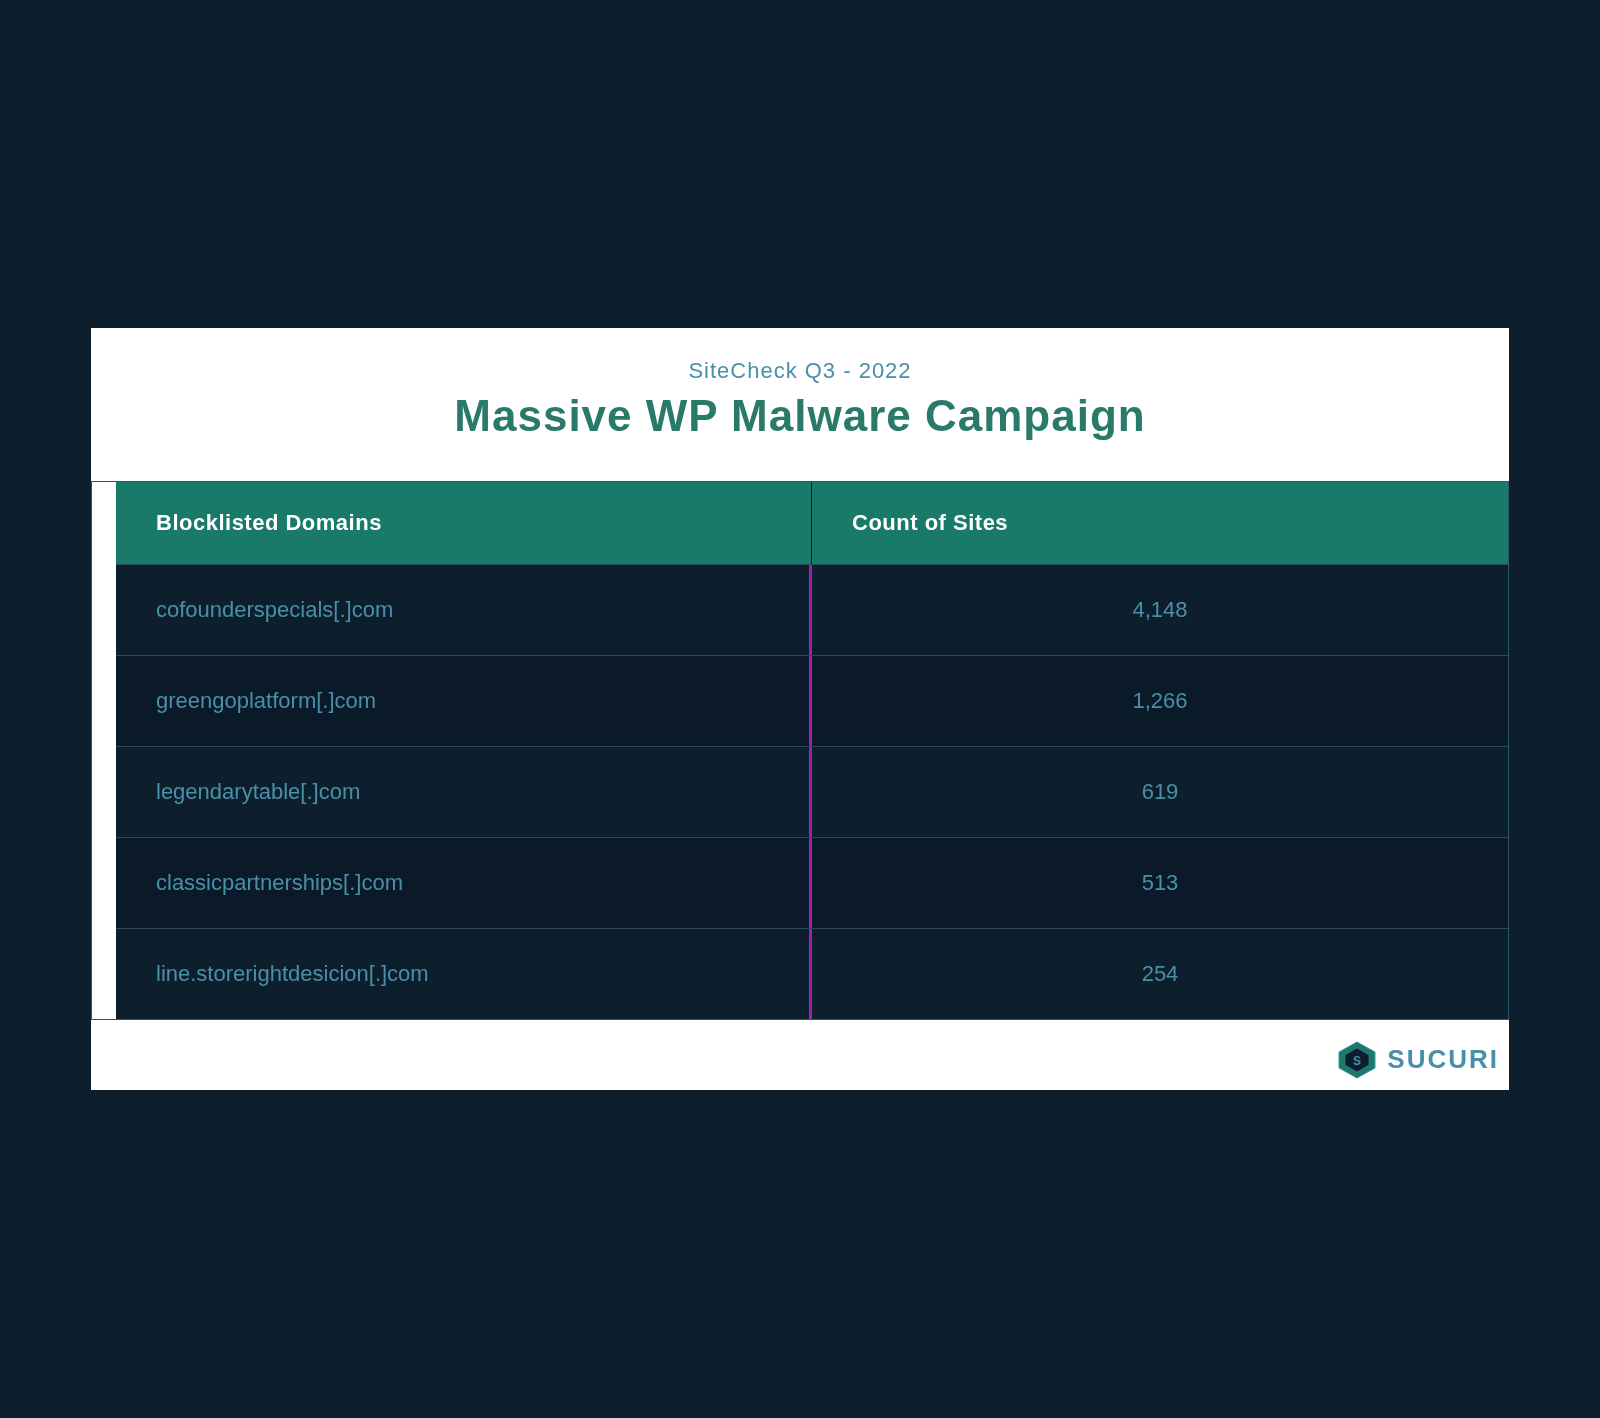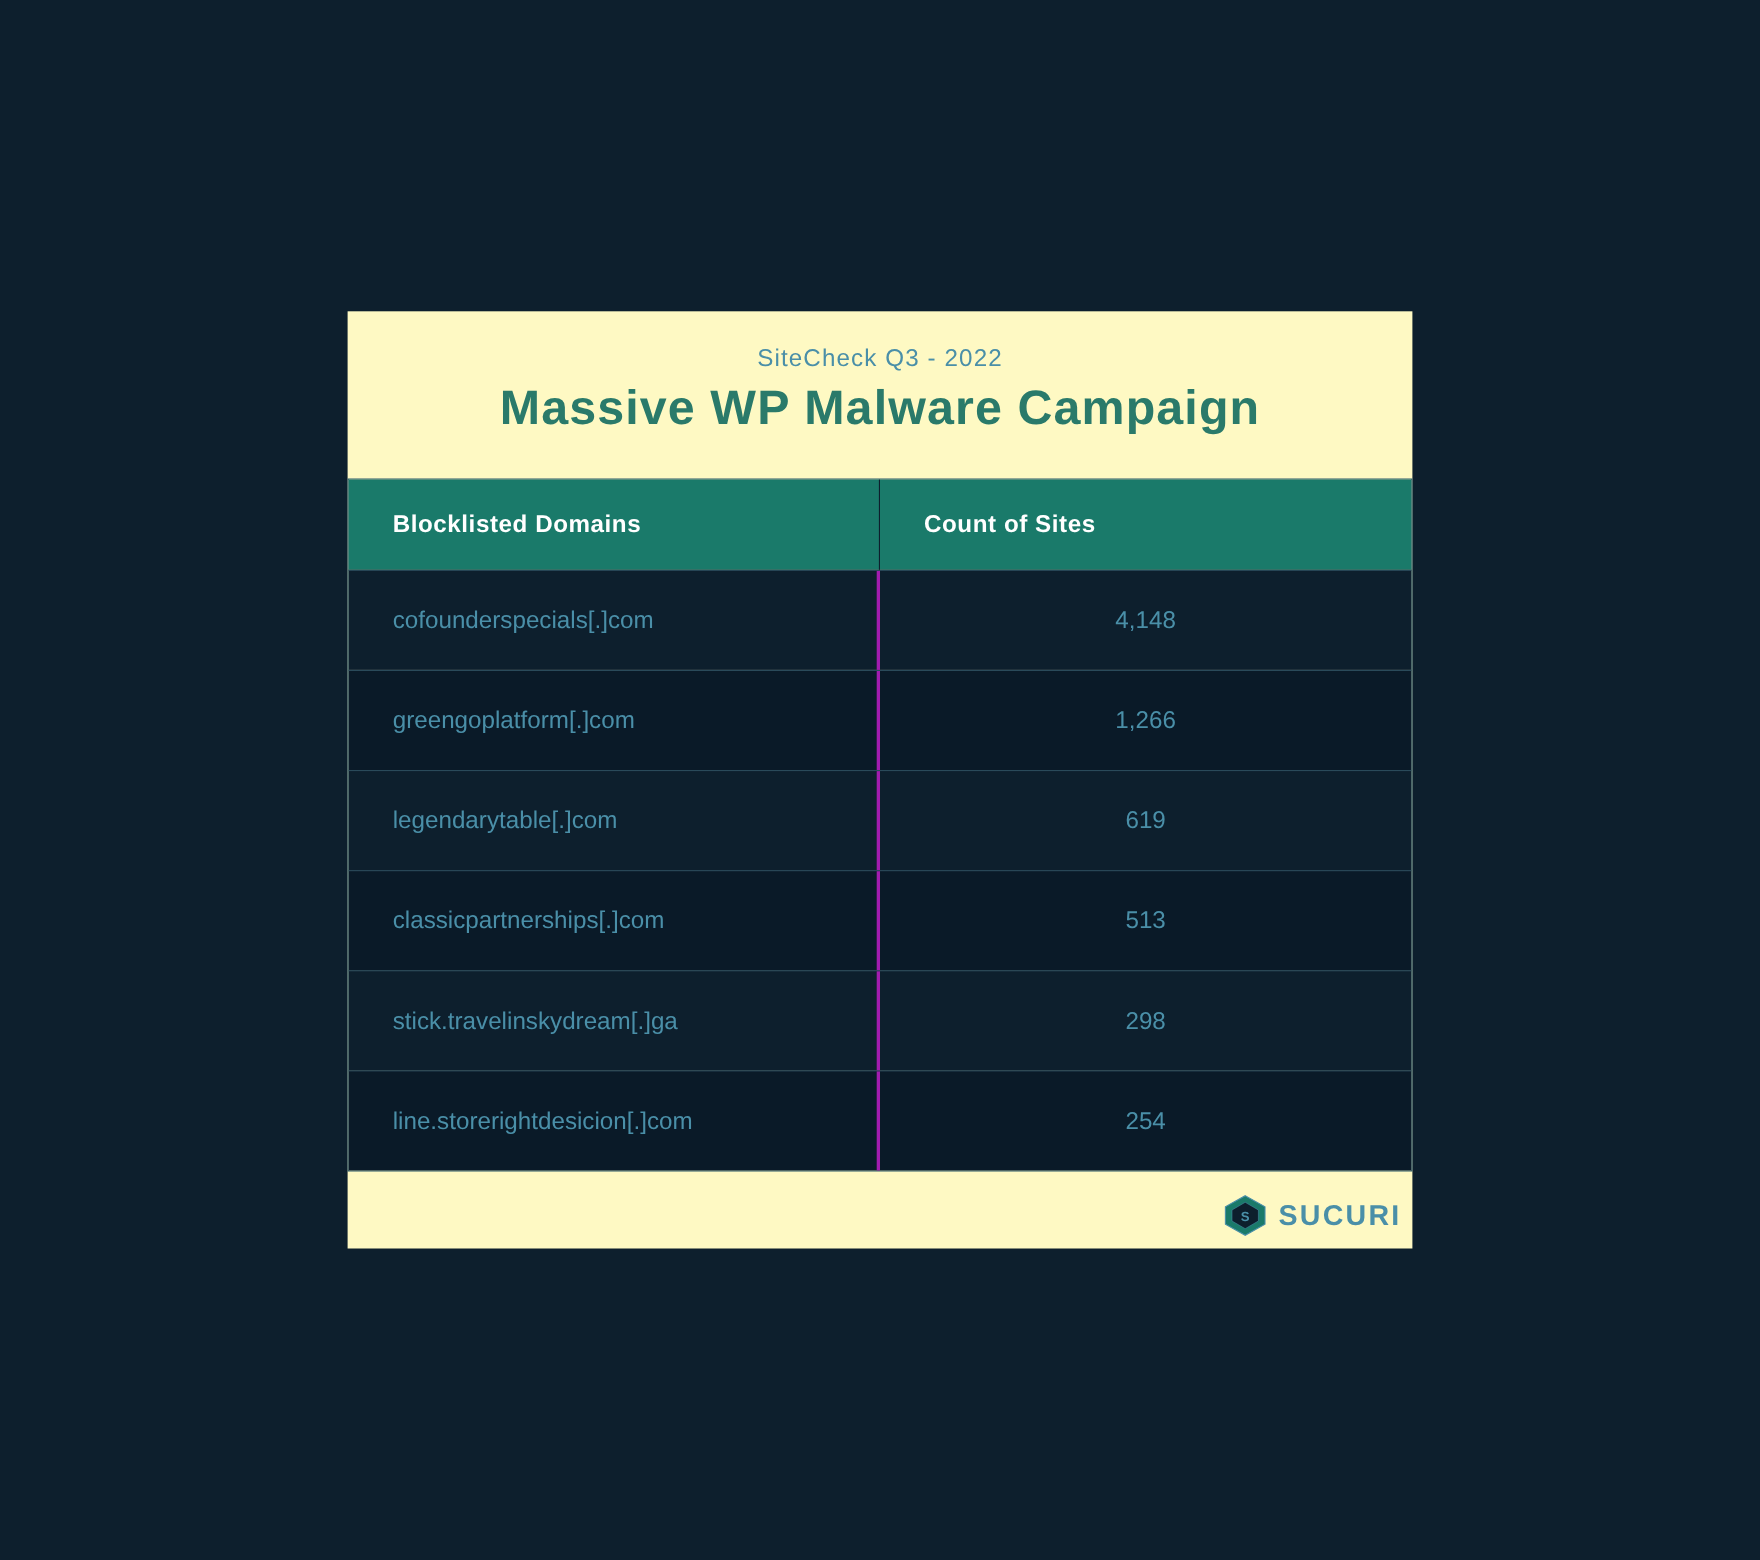--- a/index.html
+++ b/index.html
@@ -12,22 +12,22 @@
       background-color: #0d1f2d;
       font-family: 'Arial', 'Helvetica Neue', sans-serif;
       display: flex;
       justify-content: center;
       align-items: center;
       min-height: 100vh;
       padding: 40px;
     }
 
     .page-container {
-      background-color: #fef9c3;
-      width: 968px;
+      background-color: #ffffff;
+      width: 1418px;
       max-width: 100%;
     }
 
     .header-section {
       text-align: center;
       padding: 30px 0 20px 0;
     }
 
     .subtitle {
       color: #4a8fa8;
@@ -41,20 +41,21 @@
       color: #2a7a6a;
       font-size: 44px;
       font-weight: 900;
       letter-spacing: 1px;
       line-height: 1.1;
     }
 
     .table-wrapper {
       margin-top: 20px;
       border: 1px solid #2a5a6a;
+      padding-left: 24px;
     }
 
     .table-header {
       display: grid;
       grid-template-columns: 1fr 1fr;
       background-color: #1a7a6a;
     }
 
     .table-header-cell {
       padding: 28px 40px;
@@ -161,24 +162,20 @@
       <div class="table-cell">legendarytable[.]com</div>
       <div class="table-cell">619</div>
     </div>
 
     <div class="table-row">
       <div class="table-cell">classicpartnerships[.]com</div>
       <div class="table-cell">513</div>
     </div>
 
 
-    <div class="table-row">
-      <div class="table-cell">stick.travelinskydream[.]ga</div>
-      <div class="table-cell">298</div>
-    </div>
 
     <div class="table-row">
       <div class="table-cell">line.storerightdesicion[.]com</div>
       <div class="table-cell">254</div>
     </div>
 
   </div>
 
   <div class="footer-section">
     <div class="sucuri-logo">

